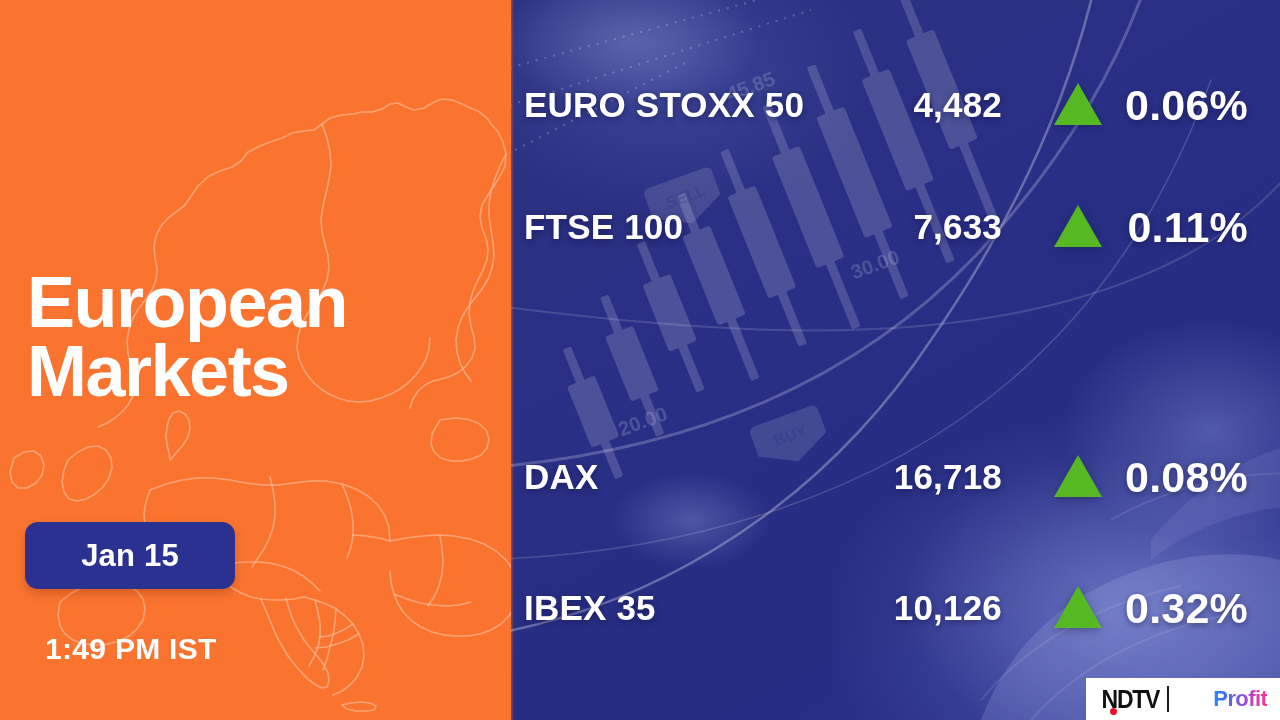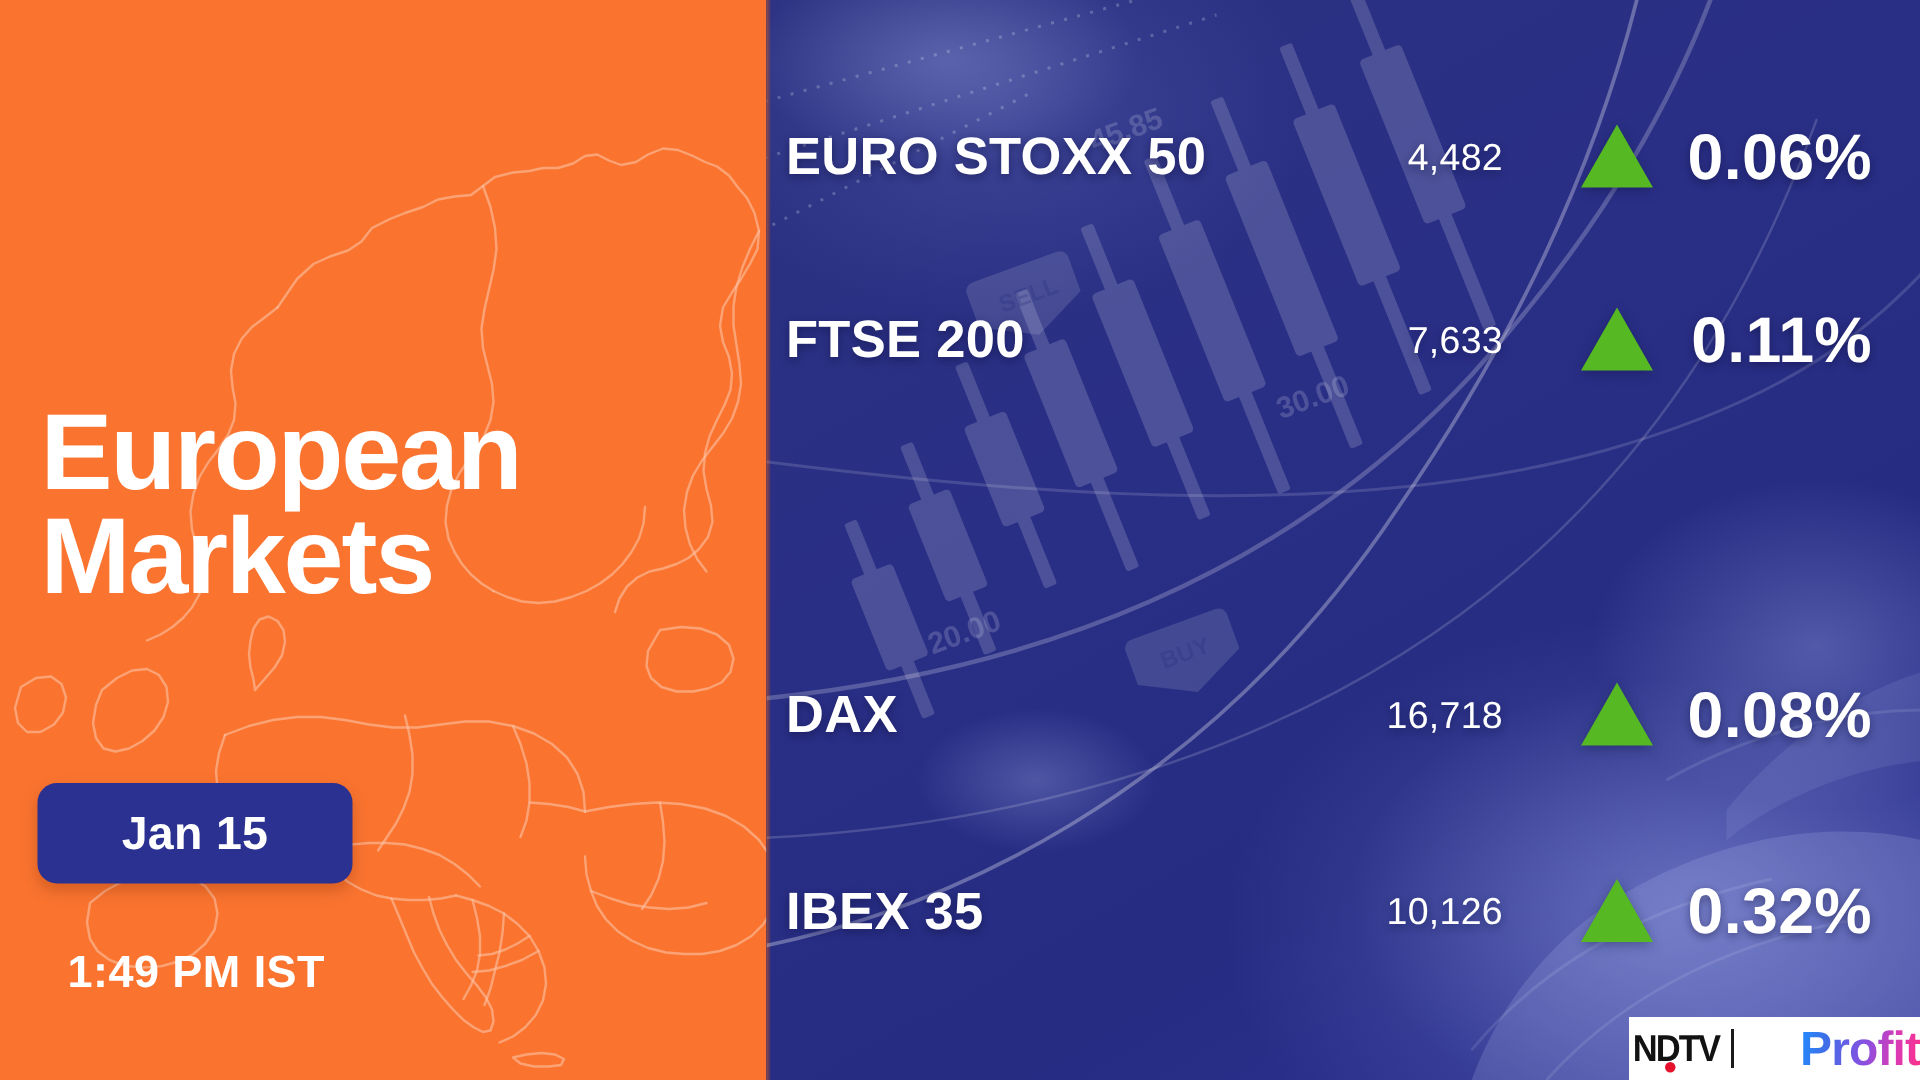--- a/index.html
+++ b/index.html
@@ -107,21 +107,21 @@
     font-size:35px; font-weight:bold; color:#ffffff;
     letter-spacing:.2px;
     white-space:nowrap;
     text-shadow:0 2px 6px rgba(10,12,50,.45);
   }
   .row .value {
     position:absolute;
     left:291px; top:0;
     width:200px; height:66px;
     display:flex; align-items:center; justify-content:flex-end;
-    font-size:25px; font-weight:normal; color:#ffffff;
+    font-size:35px; font-weight:bold; color:#ffffff;
     letter-spacing:.2px;
     text-shadow:0 2px 6px rgba(10,12,50,.45);
   }
   .row .arrow {
     position:absolute;
     left:543px; top:11px;
     width:48px; height:44px;
   }
   .row .arrow .tri {
     width:0; height:0;
@@ -165,21 +165,21 @@
     width:7px; height:7px;
     border-radius:50%;
     background:#e8112d;
   }
   .logo-sep {
     width:2px; height:26px;
     background:#1a1a1a;
     margin:0 6px 0 4px;
   }
   .logo-profit {
-    font-size:32px;
+    font-size:22px;
     font-weight:bold;
     letter-spacing:-.6px;
     background:linear-gradient(100deg,#1f8fff 0%, #3d6fe8 22%, #8a4fe0 55%, #d93bb5 78%, #ff2f86 100%);
     -webkit-background-clip:text;
     background-clip:text;
     color:transparent;
     margin-left:38px;
     -webkit-text-fill-color:transparent;
   }
 </style>
@@ -404,21 +404,21 @@
       <div class="row" style="top:60px">
         <div class="name">EURO STOXX 50</div>
         <div class="value">4,482</div>
         <div class="arrow">
             <div class="tri"></div>
           </div>
         <div class="pct">0.06%</div>
       </div>
 
       <div class="row" style="top:182px">
-        <div class="name">FTSE 200</div>
+        <div class="name">FTSE 100</div>
         <div class="value">7,633</div>
         <div class="arrow">
             <div class="tri"></div>
           </div>
         <div class="pct">0.11%</div>
       </div>
 
 
       <div class="row" style="top:432px">
         <div class="name">DAX</div>

